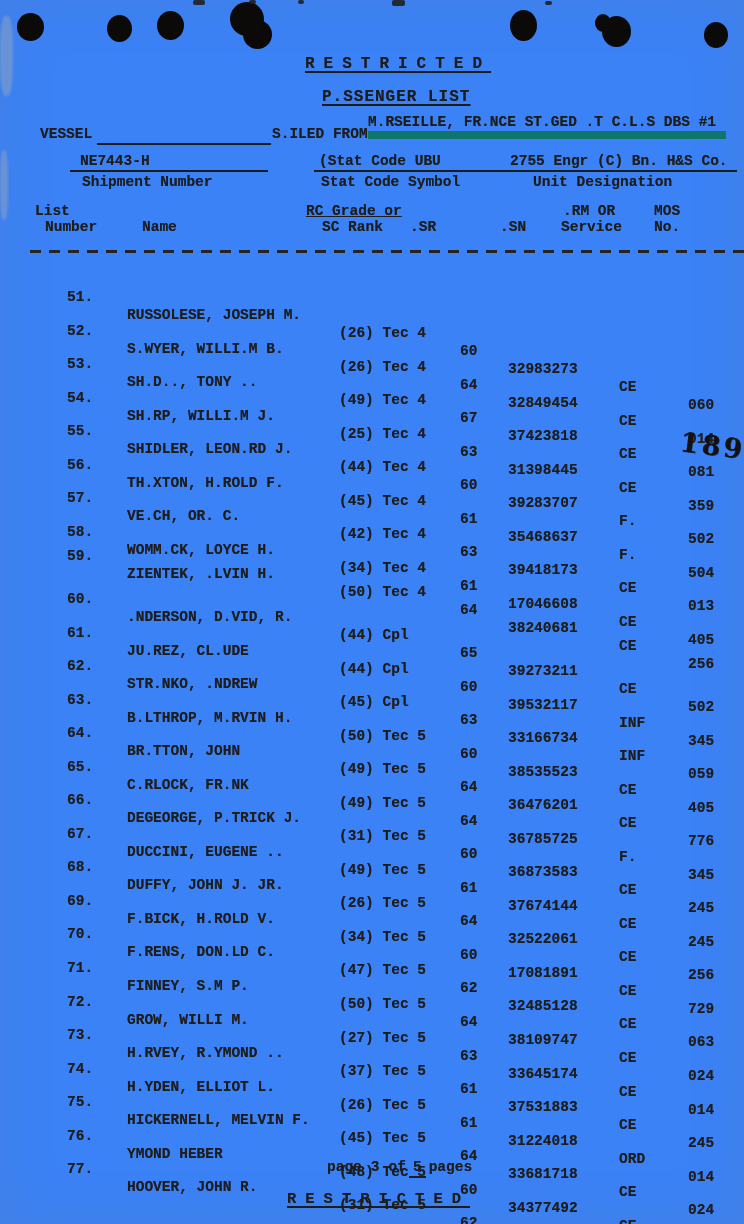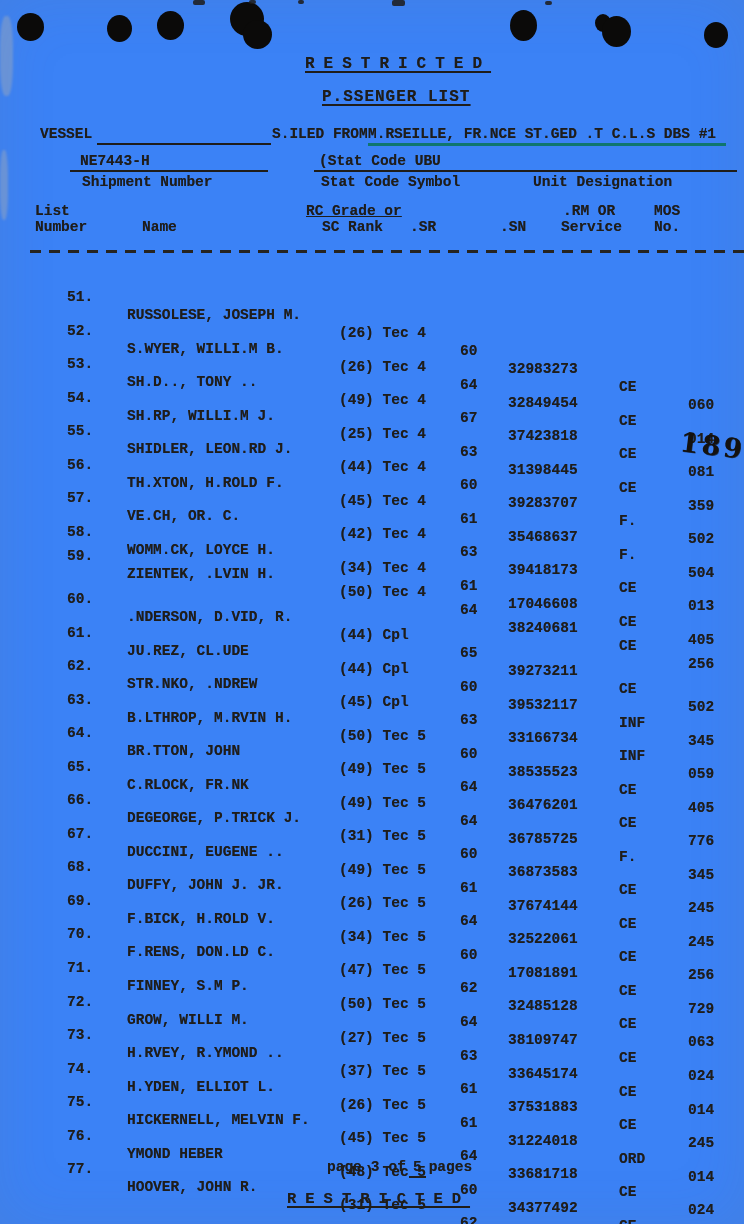--- a/index.html
+++ b/index.html
@@ -15,30 +15,30 @@
   .ul{text-decoration:underline;text-decoration-thickness:2px;text-underline-offset:3px;}
 
   
   .class-top{left:305px;top:55px;font-size:16px;letter-spacing:9px;}
   .doc-title{left:322px;top:88px;font-size:16px;letter-spacing:1px;}
 
   
   .v-label{left:40px;top:125px;}
   .v-blank{left:97px;top:125px;width:174px;height:18px;border-bottom:2px solid #1f1d1a;}
   .v-sailed{left:272px;top:125px;}
-  .v-route{left:368px;top:125px;height:18px;border-bottom:3px solid #0f766e;padding-right:10px;}
+  .v-route{left:368px;top:113px;height:18px;border-bottom:8px solid #0f766e;padding-right:10px;}
 
   
   .f-under{top:152px;height:18px;border-bottom:2px solid #1f1d1a;}
   .fu1{left:70px;width:198px;}  .fu2{left:314px;width:193px;}  .fu3{left:506px;width:231px;}
   .fv{top:152px;} .fv1{left:80px;} .fv2{left:319px;} .fv3{left:510px;}
   .fl{top:173px;} .fl1{left:82px;} .fl2{left:321px;} .fl3{left:533px;}
 
   
-  .h-list1{left:35px;top:202px;} .h-list2{left:35px;top:218px;}
+  .h-list1{left:35px;top:202px;} .h-list2{left:45px;top:218px;}
   .h-name{left:142px;top:218px;}
   .h-grade1{left:306px;top:202px;text-decoration:underline;} .h-grade2{left:322px;top:218px;}
   .h-asr{left:410px;top:218px;}
   .h-asn{left:500px;top:218px;}
   .h-svc1{left:563px;top:202px;} .h-svc2{left:561px;top:218px;}
   .h-mos1{left:654px;top:202px;} .h-mos2{left:654px;top:218px;}
 
   .dashes{left:30px;top:250px;width:714px;height:3px;
     background:repeating-linear-gradient(90deg,#262420 0 11px,transparent 11px 19px);}
 
@@ -95,20 +95,21 @@
   <span class="abs tw v-label">VESSEL</span>
   <span class="abs v-blank"></span>
   <span class="abs tw v-sailed">S.ILED FROM</span>
   <span class="abs tw v-route">M.RSEILLE, FR.NCE ST.GED .T C.L.S DBS #1</span>
 
   <span class="abs f-under fu1"></span>
   <span class="abs f-under fu2"></span>
   <span class="abs f-under fu3"></span>
   <span class="abs tw fv fv1">NE7443-H</span>
   <span class="abs tw fv fv2">(Stat Code UBU</span>
+  <span class="abs tw fv fv3">2755 Engr (C) Bn. H&amp;S Co.</span>
   <span class="abs tw fl fl1">Shipment Number</span>
   <span class="abs tw fl fl2">Stat Code Symbol</span>
   <span class="abs tw fl fl3">Unit Designation</span>
 
   <span class="abs tw h-list1">List</span>
   <span class="abs tw h-list2">Number</span>
   <span class="abs tw h-name">Name</span>
   <span class="abs tw h-grade1">RC Grade or</span>
   <span class="abs tw h-grade2">SC Rank</span>
   <span class="abs tw h-asr">.SR</span>

